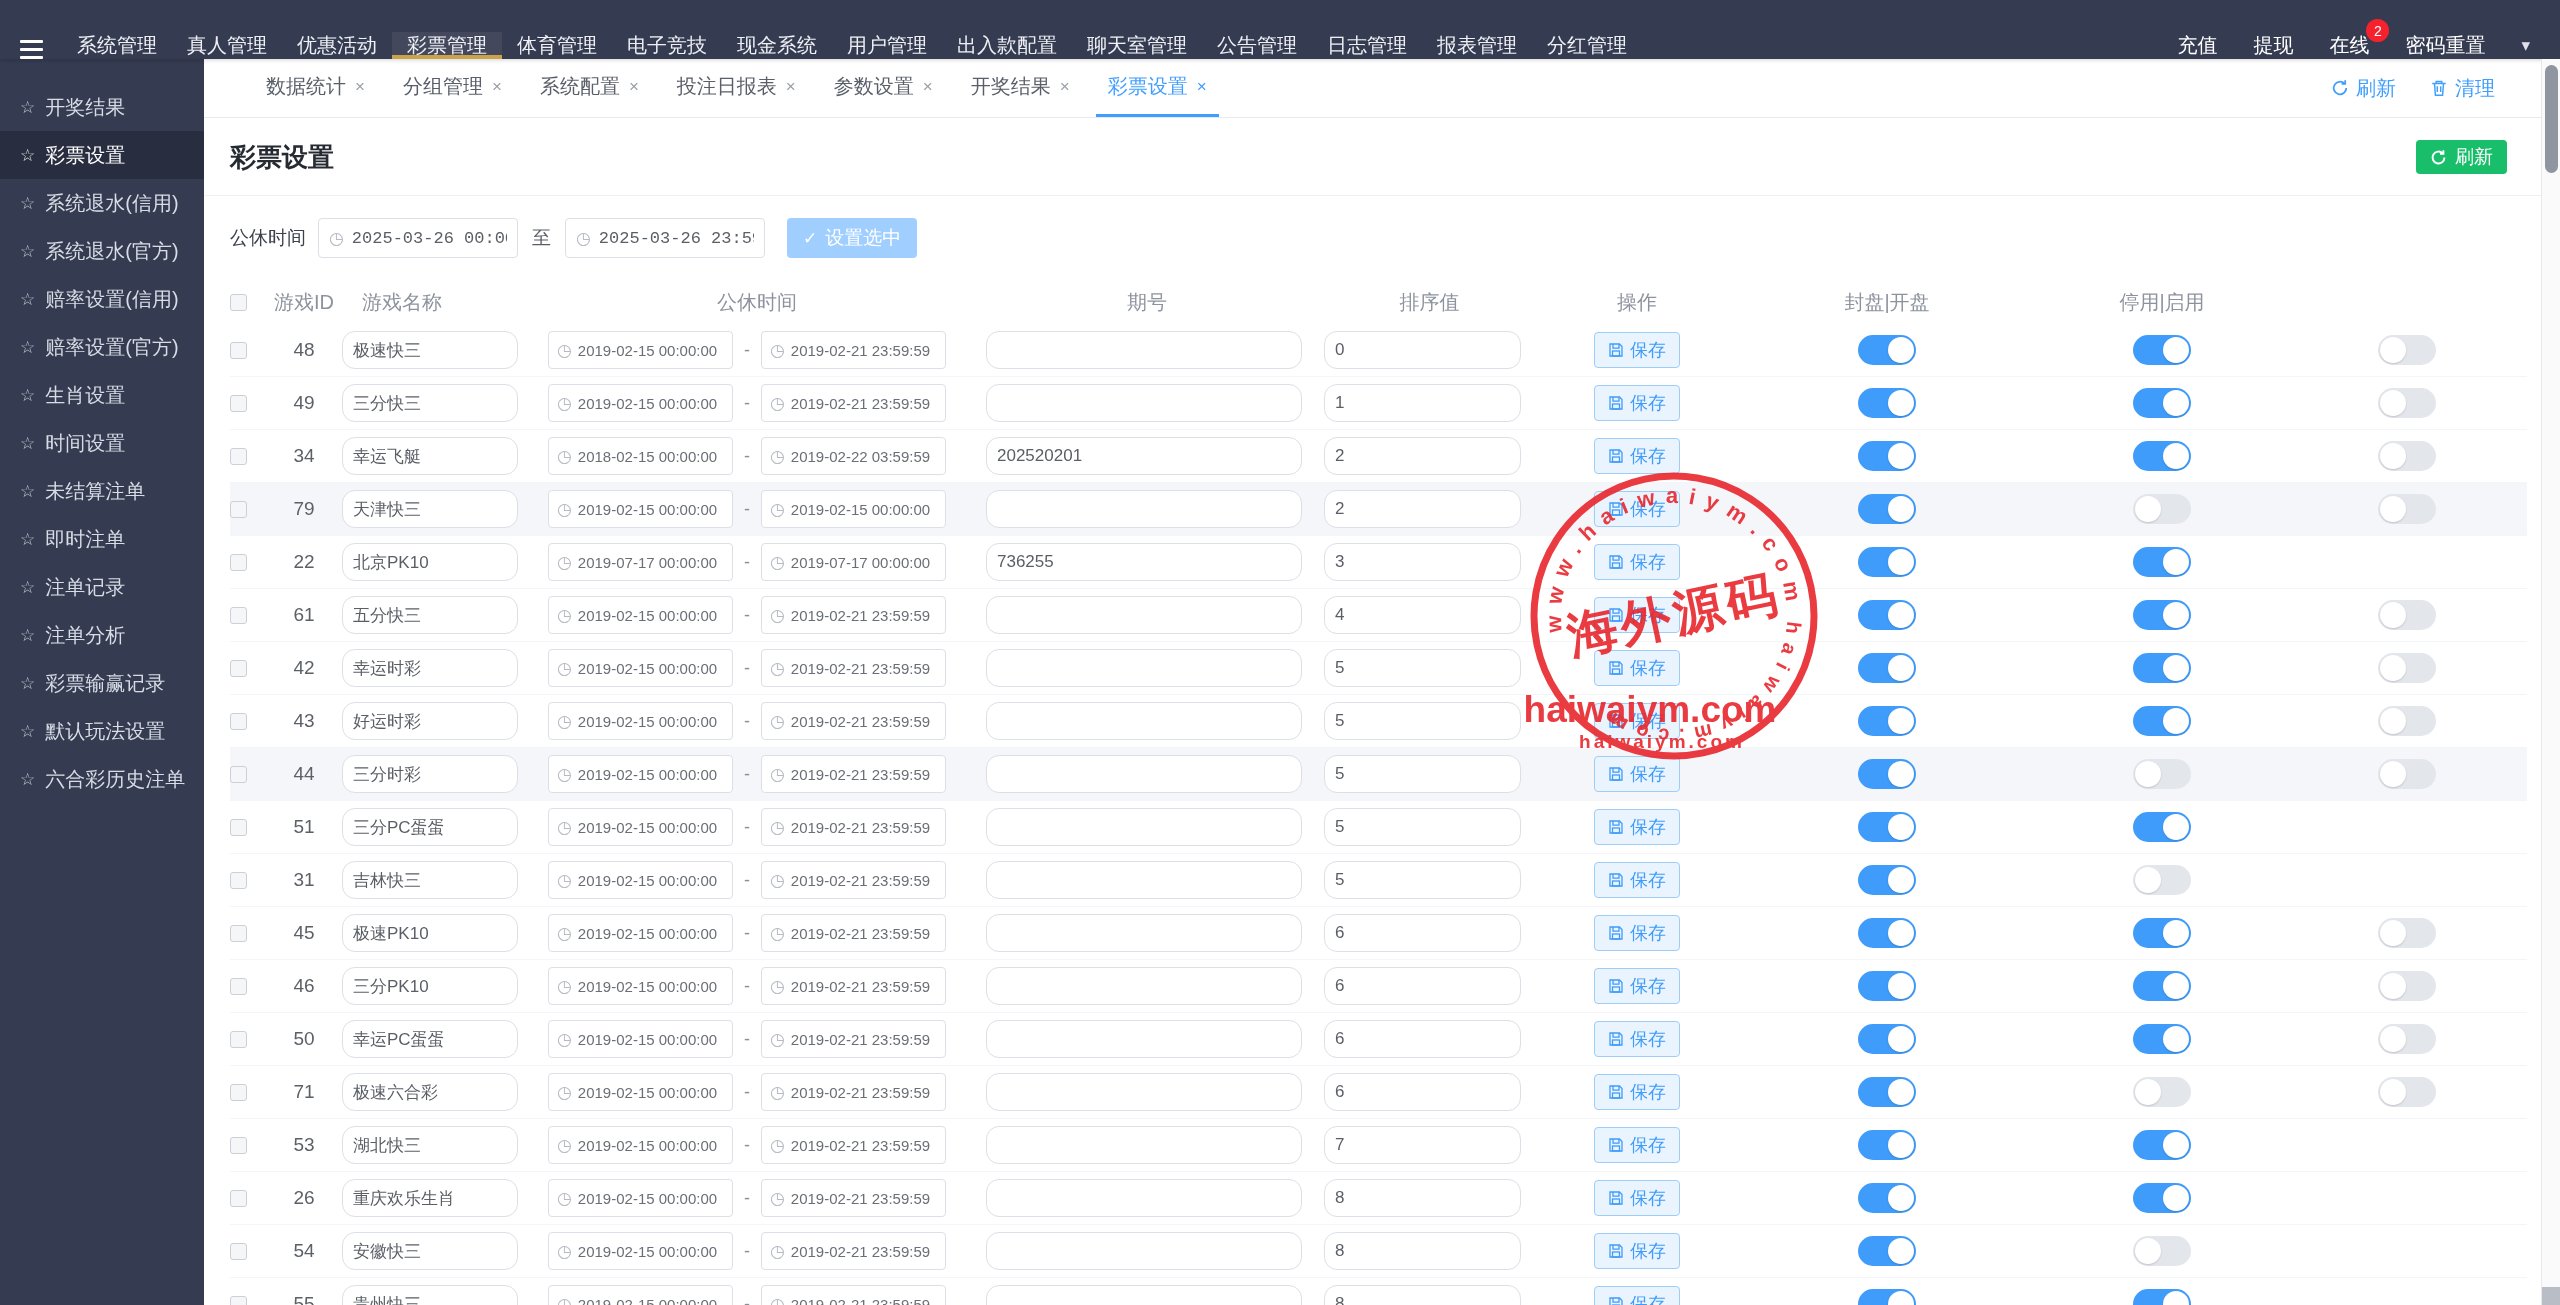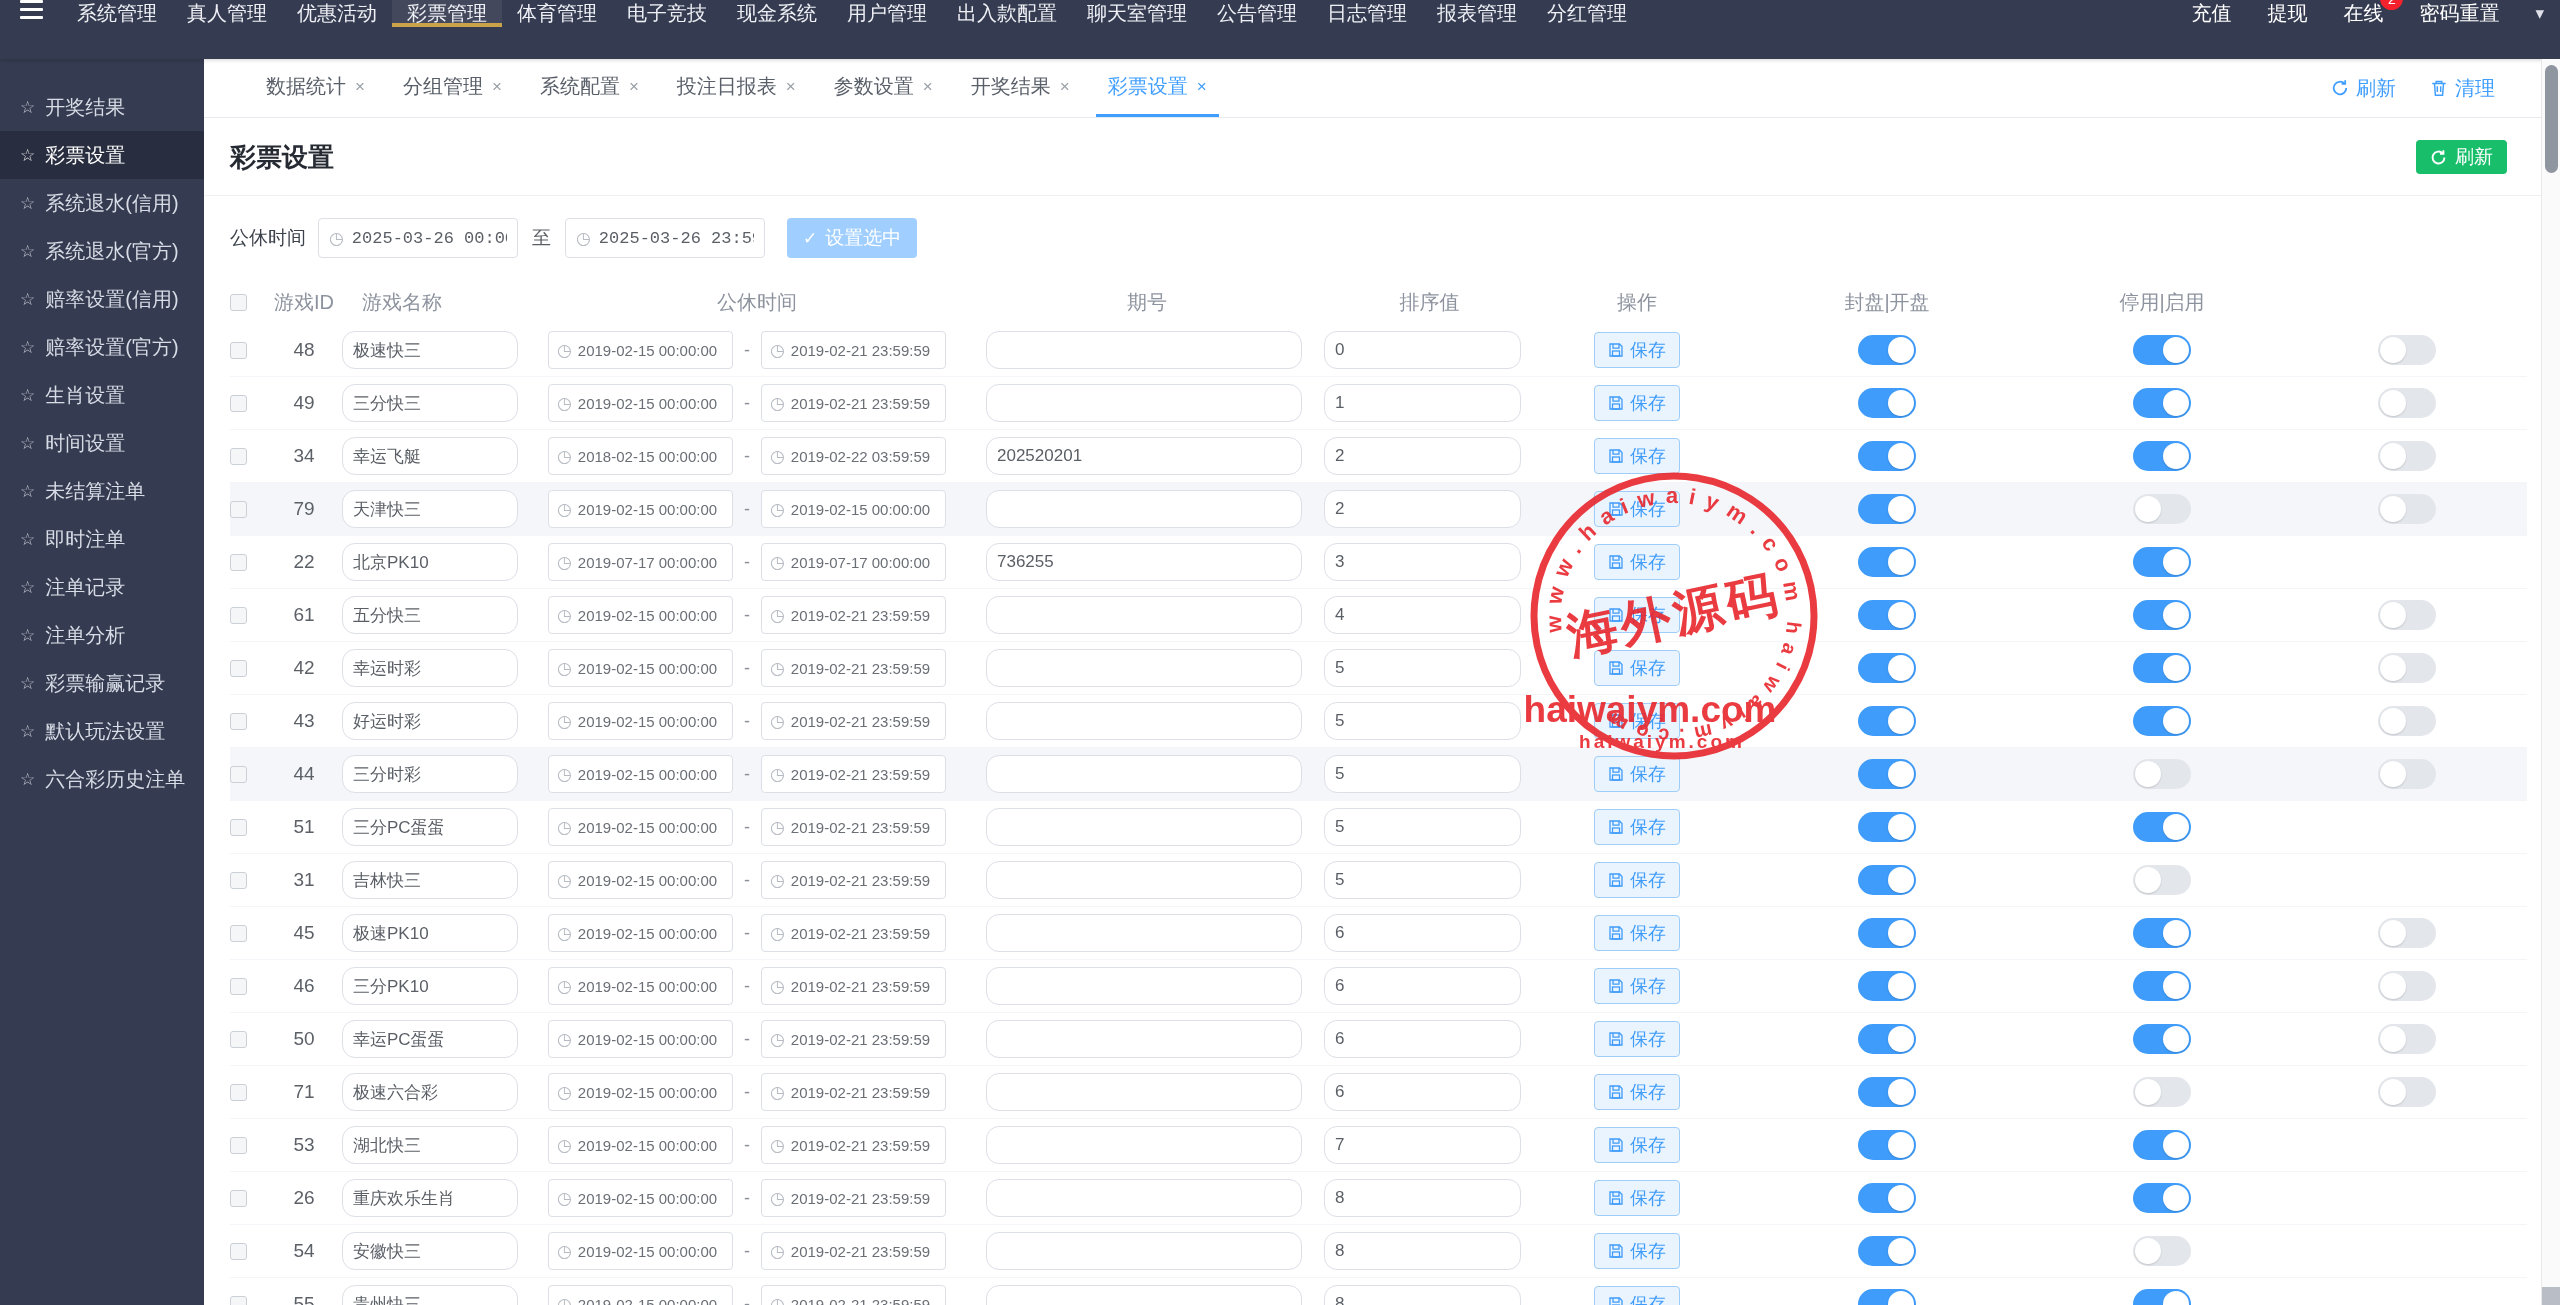--- a/index.html
+++ b/index.html
@@ -1,26 +1,26 @@
 <!DOCTYPE html>
 <html><head>
 <meta charset="utf-8">
 <style>
   *{margin:0;padding:0;box-sizing:border-box}
   html,body{width:2560px;height:1305px;overflow:hidden}
   body{font-family:"Liberation Sans","DejaVu Sans",sans-serif;background:#f0f2f5;position:relative}
 
   
-  .navbar{position:absolute;top:0;left:0;width:2560px;height:59px;background:#353b50;display:flex;align-items:flex-start;color:#fff;z-index:30;box-shadow:0 1px 4px rgba(0,0,0,.18)}
+  .navbar{position:absolute;top:0;left:0;width:2560px;height:59px;background:#353b50;display:flex;align-items:flex-end;color:#fff;z-index:30;box-shadow:0 1px 4px rgba(0,0,0,.18)}
   .hamburger{width:62px;display:flex;flex-direction:column;justify-content:center;align-items:center;gap:5px;cursor:pointer}
   .hamburger i{display:block;width:23px;height:3px;background:#fff;border-radius:1px}
   .nav-menu{display:flex;align-items:stretch}
   .nav-item{display:flex;align-items:center;padding:0 15px;font-size:20px;color:#eef0f5;cursor:pointer;white-space:nowrap}
   .nav-item.active{background:rgba(255,255,255,.07);box-shadow:inset 0 -4px 0 #c9a24a}
-  .nav-right{margin-left:auto;display:flex;align-items:center;gap:36px;padding-right:16px;font-size:20px}
+  .nav-right{margin-left:auto;display:flex;align-items:center;gap:36px;padding-right:30px;font-size:20px}
   .nav-right .link{cursor:pointer;position:relative;white-space:nowrap}
   .badge{position:absolute;top:-13px;right:-20px;min-width:23px;height:23px;border-radius:12px;background:#f5222d;color:#fff;font-size:14px;display:flex;align-items:center;justify-content:center;padding:0 5px}
   .chev{font-size:17px;cursor:pointer;color:#dfe2ea}
 
   
   .sidebar{position:absolute;top:59px;left:0;width:204px;height:1246px;background:#353b50;padding-top:24px;z-index:20}
   .side-item{height:48px;display:flex;align-items:center;gap:10px;padding-left:20px;color:#d8dce6;font-size:20px;cursor:pointer;white-space:nowrap}
   .side-item .star{font-size:17px;opacity:.85}
   .side-item.active{background:#282d3f;color:#fff}
 

